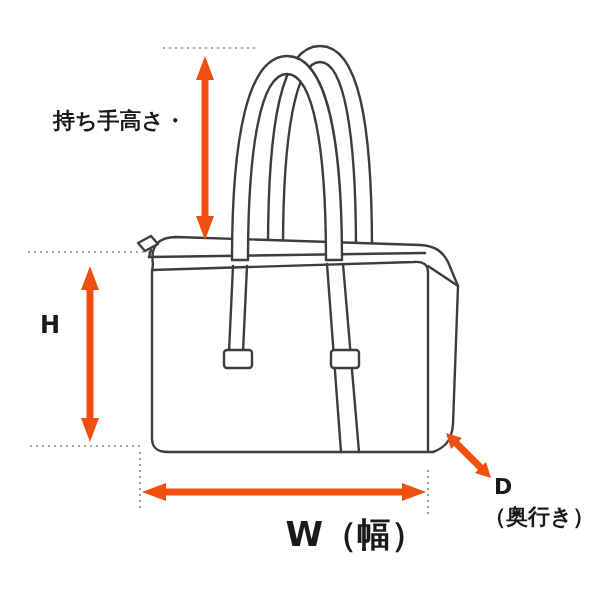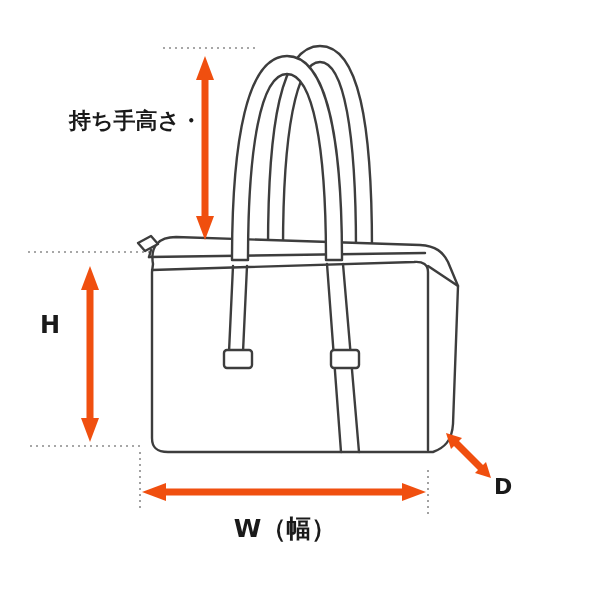--- a/index.html
+++ b/index.html
@@ -21,23 +21,23 @@
   .outline-fill{stroke:var(--outline);stroke-width:2.4;fill:#ffffff;stroke-linecap:round;stroke-linejoin:round;}
   .guide{stroke:var(--guide);stroke-width:1.6;stroke-dasharray:2 4;fill:none;}
   .arrow-shaft{stroke:var(--arrow);stroke-width:7;fill:none;}
   .arrow-head{fill:var(--arrow);stroke:none;}
   .label{
     position:absolute;
     color:var(--text);
     font-weight:700;
     white-space:nowrap;
   }
-  #handle-label{left:0px;top:104px;width:186px;text-align:right;font-size:22px;line-height:33px;padding-left:16px;}
+  #handle-label{left:0px;top:104px;width:186px;text-align:right;font-size:22px;line-height:33px;}
   #h-label{left:0px;top:310px;width:100px;text-align:center;font-size:24px;line-height:31px;}
-  #w-label{left:145px;top:512px;width:280px;text-align:center;font-size:25px;}
+  #w-label{left:145px;top:512px;width:280px;text-align:right;font-size:34px;}
   #d-label{left:484px;top:472px;width:116px;text-align:left;font-size:22px;line-height:30px;}
   #d-label .indent{margin-left:10px;display:inline-block;}
 </style>
 </head>
 <body>
 
 <div id="canvas">
 
   <svg id="artwork" width="600" height="600" viewBox="0 0 600 600" xmlns="http://www.w3.org/2000/svg">
 
@@ -116,15 +116,16 @@
   <div class="label" id="h-label">
     <div>H</div>
   </div>
 
   <div class="label" id="w-label">W（幅）</div>
 
   <div class="label" id="d-label">
     <div>
       <span class="indent">D</span>
     </div>
+    <div>（奥行き）</div>
   </div>
 
 </div>
 
 </body></html>

